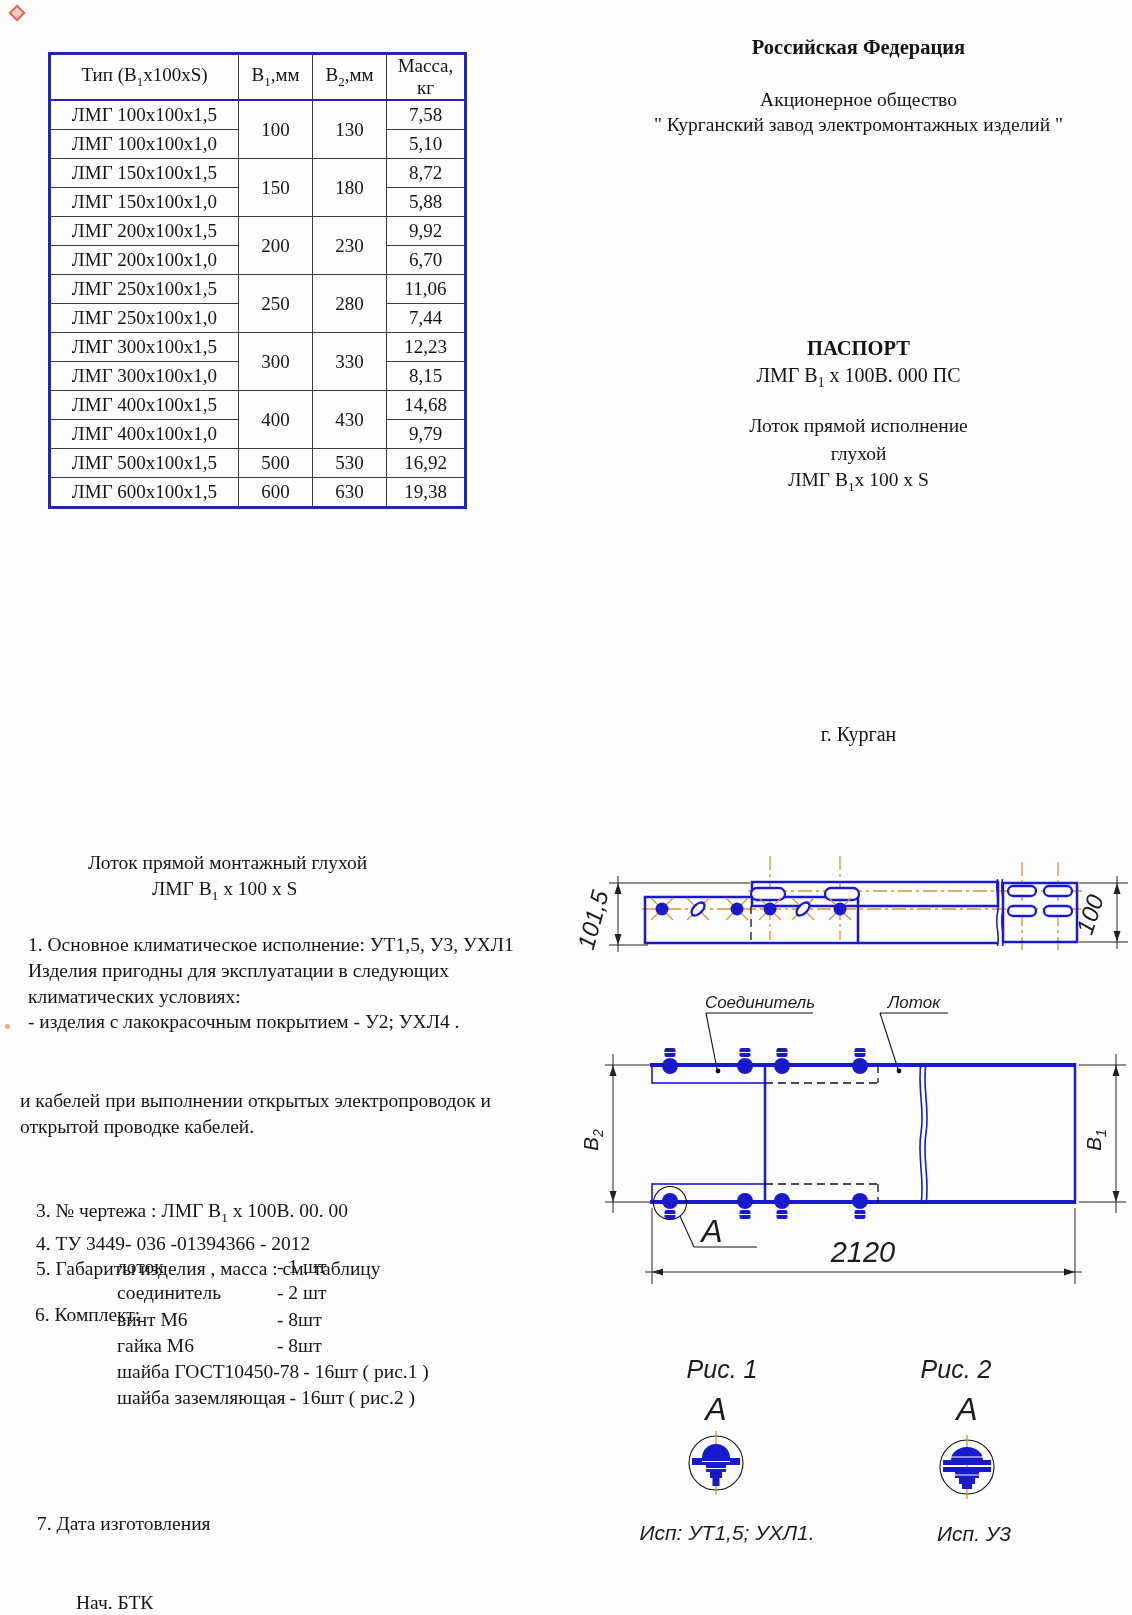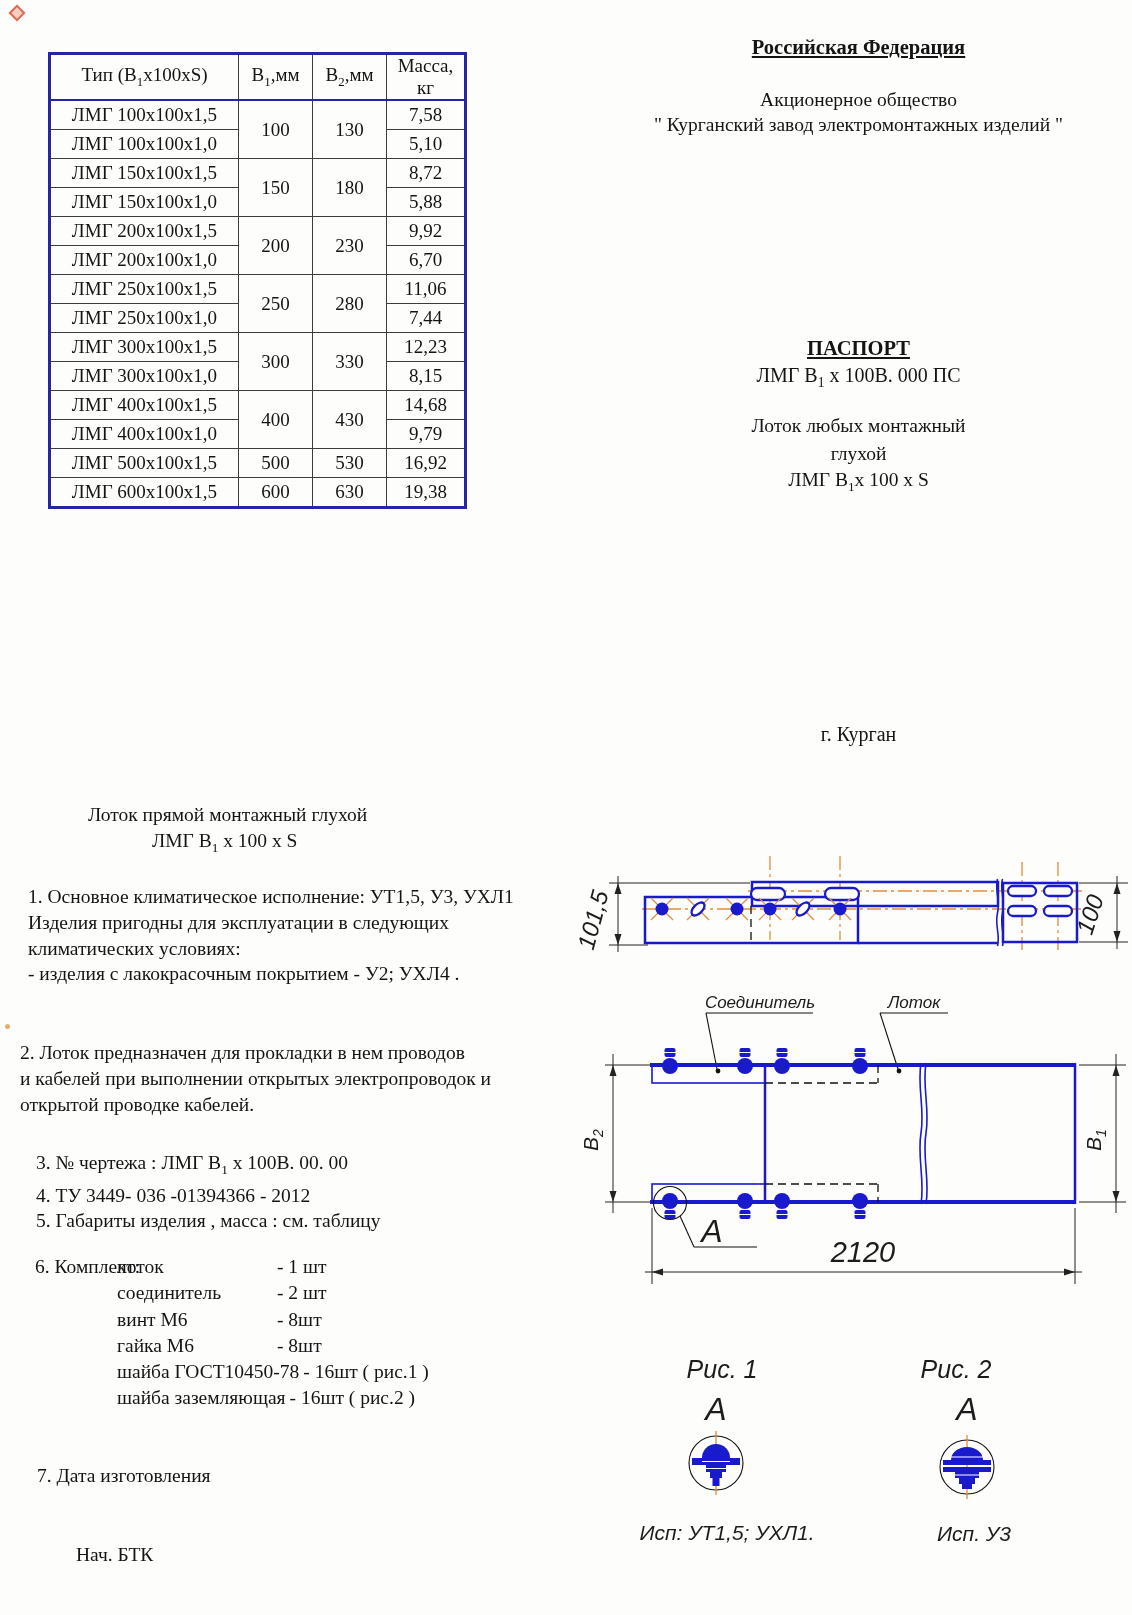--- a/index.html
+++ b/index.html
@@ -18,24 +18,24 @@
   .spec-table th,.spec-table td{border:1px solid #3c3c3c;text-align:center;padding:0;
         font-size:19px;font-weight:normal;}
   .spec-table thead th{height:31px;border-bottom:2px solid var(--c-tborder);}
   .spec-table tbody td{height:28px;}
   .spec-table tr.group-start td{border-top:1.6px solid #222;}
   .col-type{width:187px;} .col-b1{width:73px;} .col-b2{width:73px;} .col-mass{width:77px;}
   sub{font-size:68%;}
 
   
   .rc{position:absolute;left:585px;width:547px;text-align:center;font-size:19.5px;}
-  .rc.bold{font-weight:bold;font-size:20.5px;text-decoration:underline;}
-
-  
-  .para{position:absolute;font-size:19.5px;line-height:25.8px;white-space:nowrap;}
+  .rc.bold{font-weight:bold;font-size:20.5px;}
+
+  
+  .para{position:absolute;font-size:19.5px;line-height:25.8px;white-space:nowrap;margin-top:48px;}
   .p7 div + div{padding-left:32px;}
   .kit-rows{position:absolute;left:117px;top:1254px;font-size:19.5px;line-height:26.3px;font-family:Liberation Serif, serif;}
   .kit-name{display:inline-block;min-width:156px;margin-right:4px;}
 
   
   .drawing{position:absolute;left:555px;top:820px;}
   .bl{stroke:var(--c-blue);fill:none;}
   .bl-thick{stroke-width:3.8;} .bl-med{stroke-width:2.5;} .bl-thin{stroke-width:1.6;}
   .bl-fill{fill:var(--c-blue);stroke:none;}
   .slot{stroke:var(--c-blue);stroke-width:2.3;fill:#fff;}
@@ -148,37 +148,36 @@
       </tbody>
   </table>
 
   <div class="rc bold" style="top:36px;">Российская Федерация</div>
   <div class="rc" style="top:89px;">Акционерное общество</div>
   <div class="rc" style="top:114px;">" Курганский завод электромонтажных изделий "</div>
 
   <div class="rc bold" style="top:337px;">ПАСПОРТ</div>
   <div class="rc" style="top:364px;font-size:20px;"><span>ЛМГ В</span><sub>1</sub><span> х 100В. 000 ПС</span></div>
 
-  <div class="rc" style="top:415px;">Лоток любых монтажный</div>
+  <div class="rc" style="top:415px;">Лоток прямой исполнение</div>
   <div class="rc" style="top:443px;">глухой</div>
   <div class="rc" style="top:469px;"><span>ЛМГ В</span><sub>1</sub><span>х 100 х S</span></div>
 
   <div class="rc" style="top:723px;font-size:20px;">г. Курган</div>
 
   <div class="para" style="left:88px;top:802px;">Лоток прямой монтажный глухой</div>
   <div class="para" style="left:152px;top:828px;"><span>ЛМГ В</span><sub>1</sub><span> х 100 х S</span></div>
 
   <div class="para" style="left:28px;top:884px;">
       <div>1.   Основное климатическое исполнение: УТ1,5, У3, УХЛ1</div>
       <div>Изделия пригодны для эксплуатации в следующих</div>
       <div>климатических условиях:</div>
       <div>- изделия с лакокрасочным покрытием - У2; УХЛ4 .</div>
     </div>
   <div class="para" style="left:20px;top:1040px;">
-      <div>2.  Лоток предназначен для прокладки в нем проводов</div>
       <div>и кабелей при выполнении открытых электропроводок и</div>
       <div>открытой проводке кабелей.</div>
     </div>
 
   <div class="para" style="left:36px;top:1150px;">
     <div><span>3.  № чертежа : ЛМГ В</span><sub>1</sub><span> х 100В. 00. 00</span></div>
     <div>4. ТУ 3449- 036 -01394366 - 2012</div>
     <div>5.  Габариты изделия , масса : см. таблицу</div>
   </div>
 

